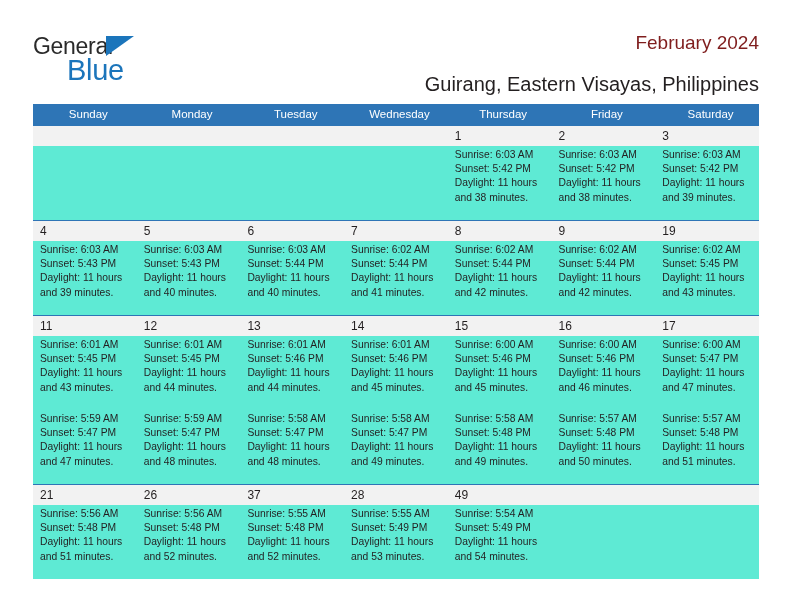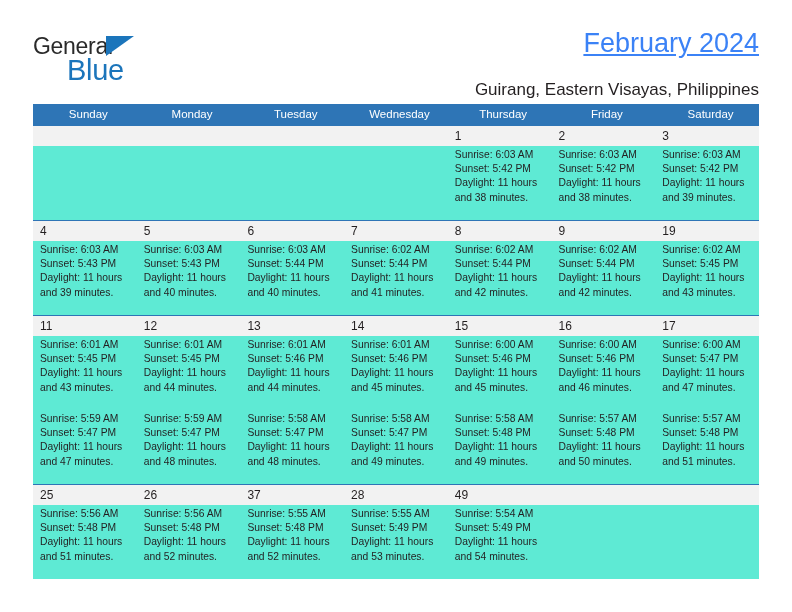--- a/index.html
+++ b/index.html
@@ -65,31 +65,30 @@
     letter-spacing: -0.3px;
   }
 
   .title-block {
     position: absolute;
     right: 0;
     top: 0;
     text-align: right;
   }
   .cal-title {
-    font-size: 27px;
-    color: #3b82f6;
+    font-size: 19px;
+    color: #7f1d1d;
     line-height: 34px;
     white-space: nowrap;
-    text-decoration: underline;
   }
   .cal-subtitle {
-    font-size: 17px;
+    font-size: 20px;
     color: #231f20;
     line-height: 22px;
-    margin-top: 19px;
+    margin-top: 13px;
     white-space: nowrap;
   }
 
   
   .calendar {
     position: absolute;
     left: 33px;
     top: 104px;
     width: 726px;
     border-collapse: collapse;
@@ -349,21 +348,21 @@
           <div class="daylight">Daylight: 11 hours and 50 minutes.</div>
         </td>
         <td>
           <div>Sunrise: 5:57 AM</div>
           <div>Sunset: 5:48 PM</div>
           <div class="daylight">Daylight: 11 hours and 51 minutes.</div>
         </td>
       </tr>
 
       <tr class="daynum-row">
-        <td>25</td>
+        <td>21</td>
         <td>26</td>
         <td>37</td>
         <td>28</td>
         <td>49</td>
         <td></td>
         <td></td>
       </tr>
       <tr class="detail-row">
         <td>
           <div>Sunrise: 5:56 AM</div>

